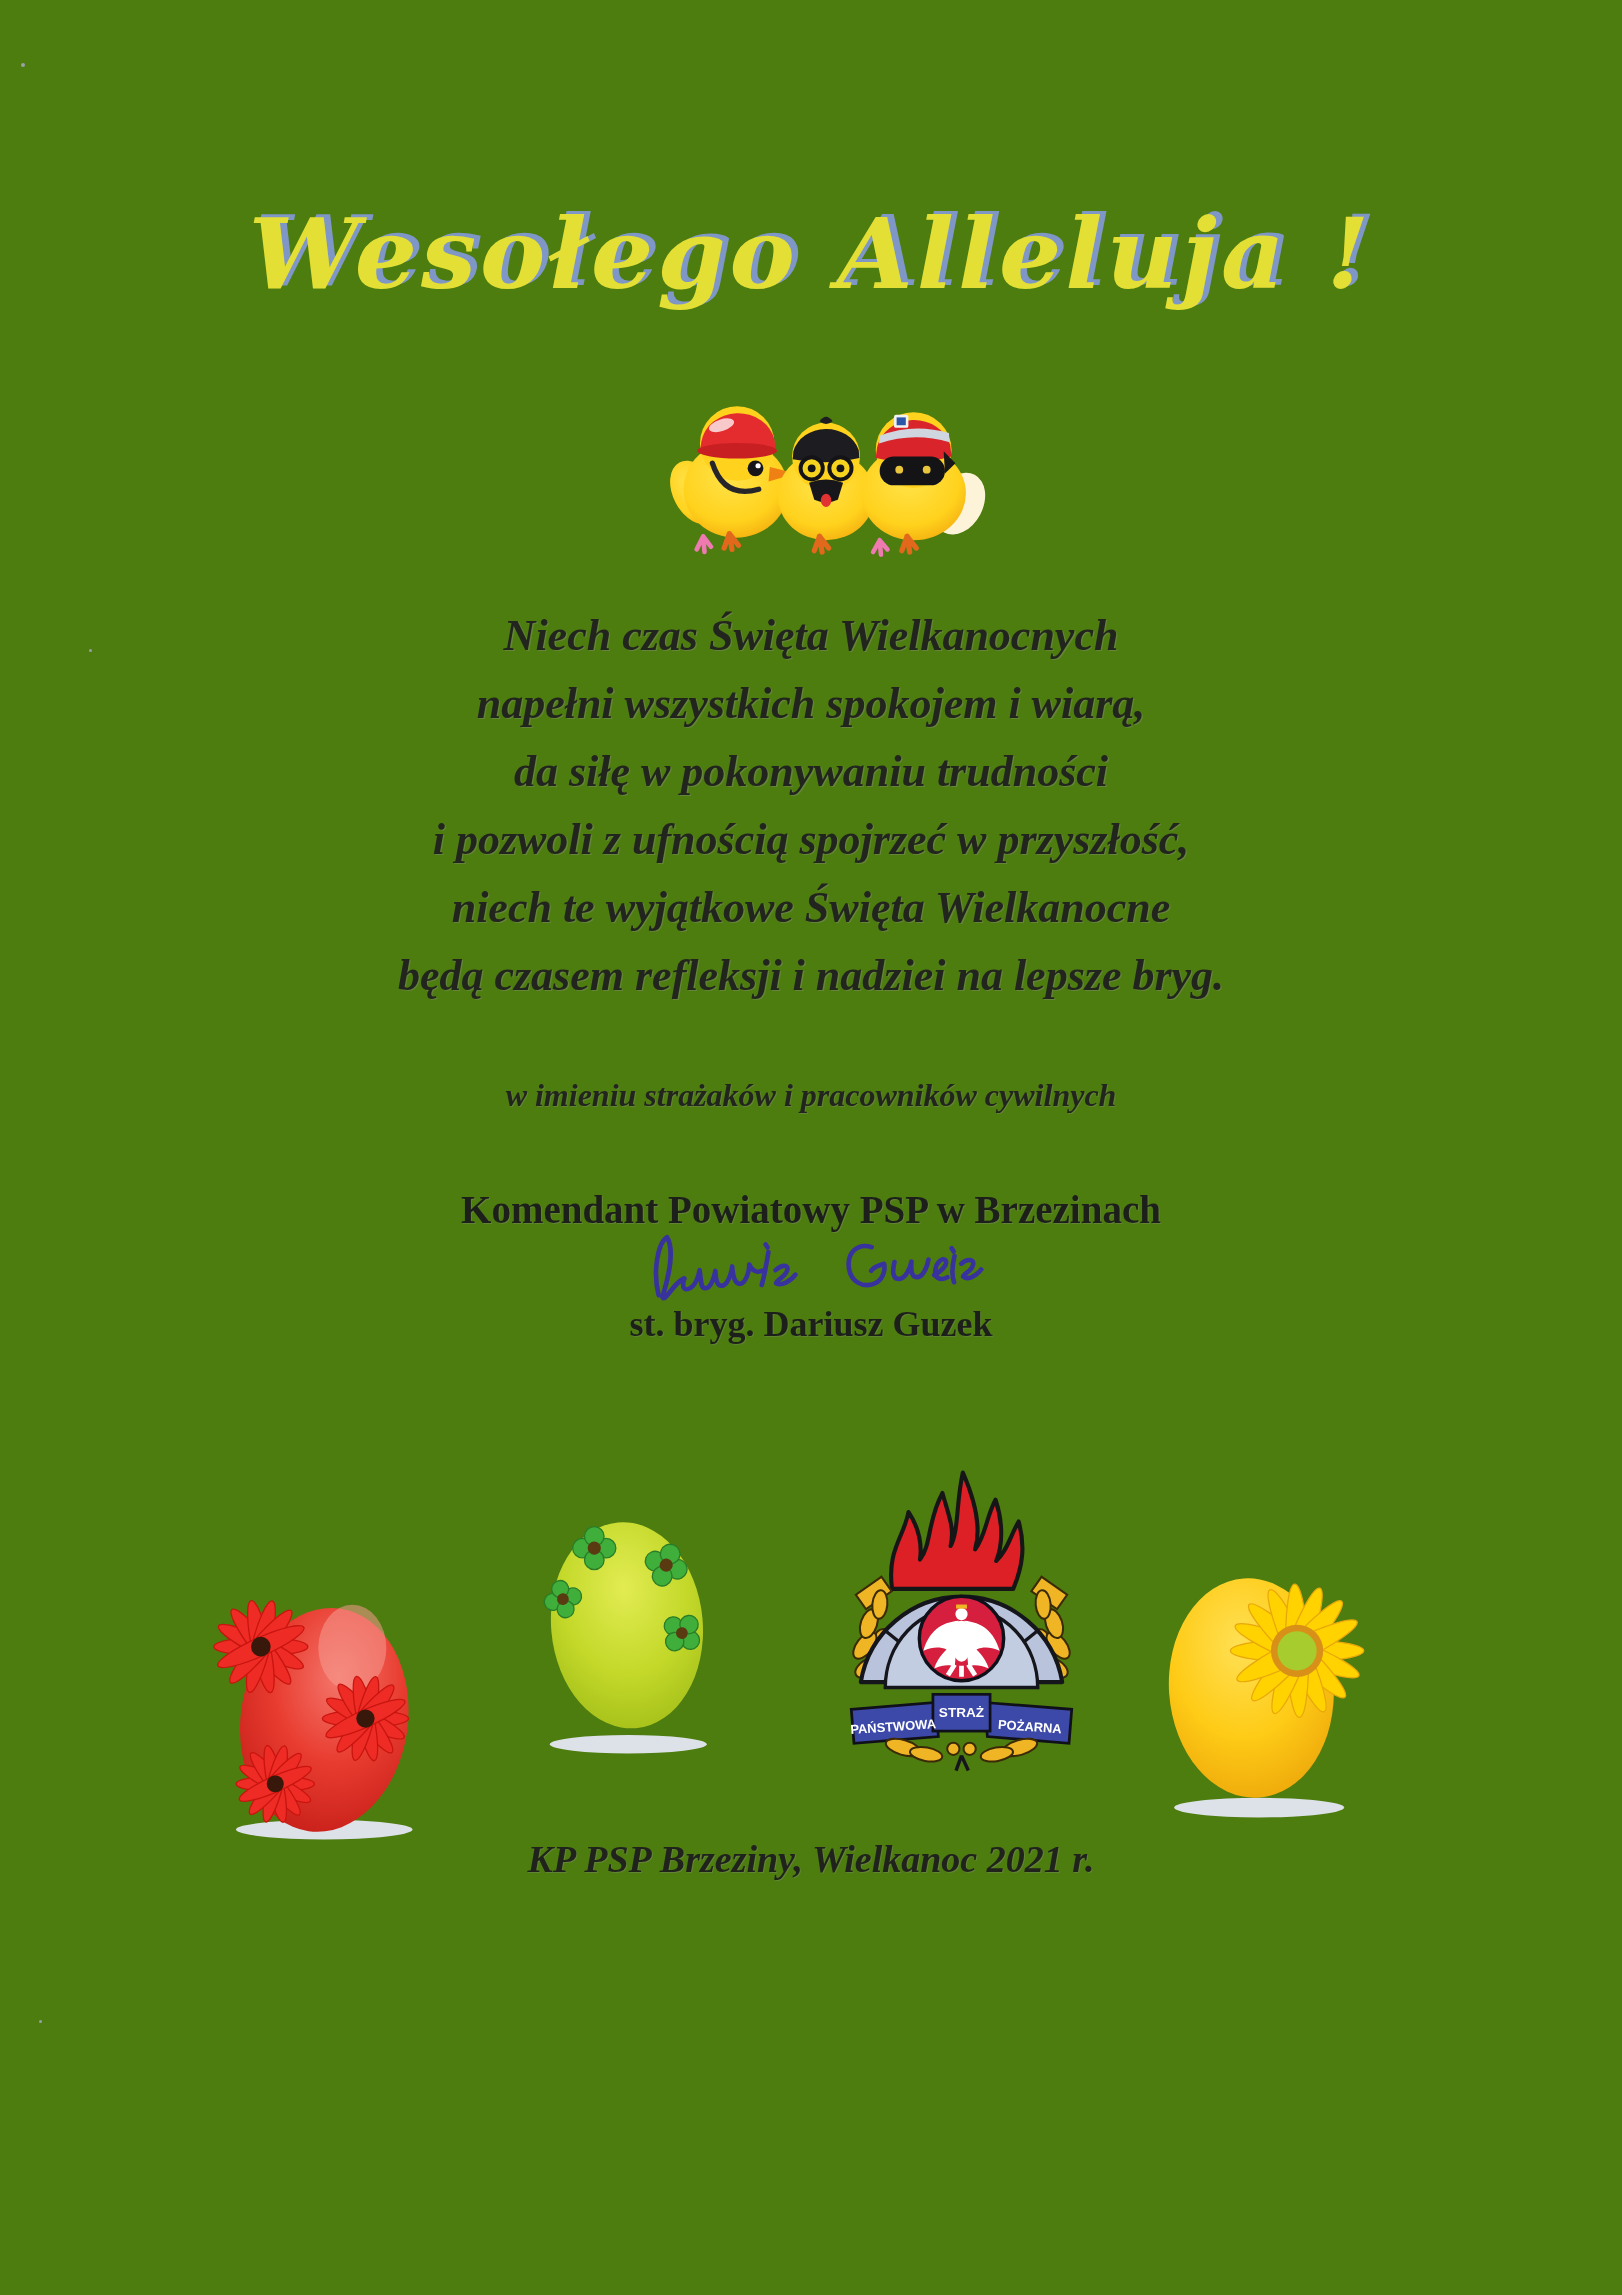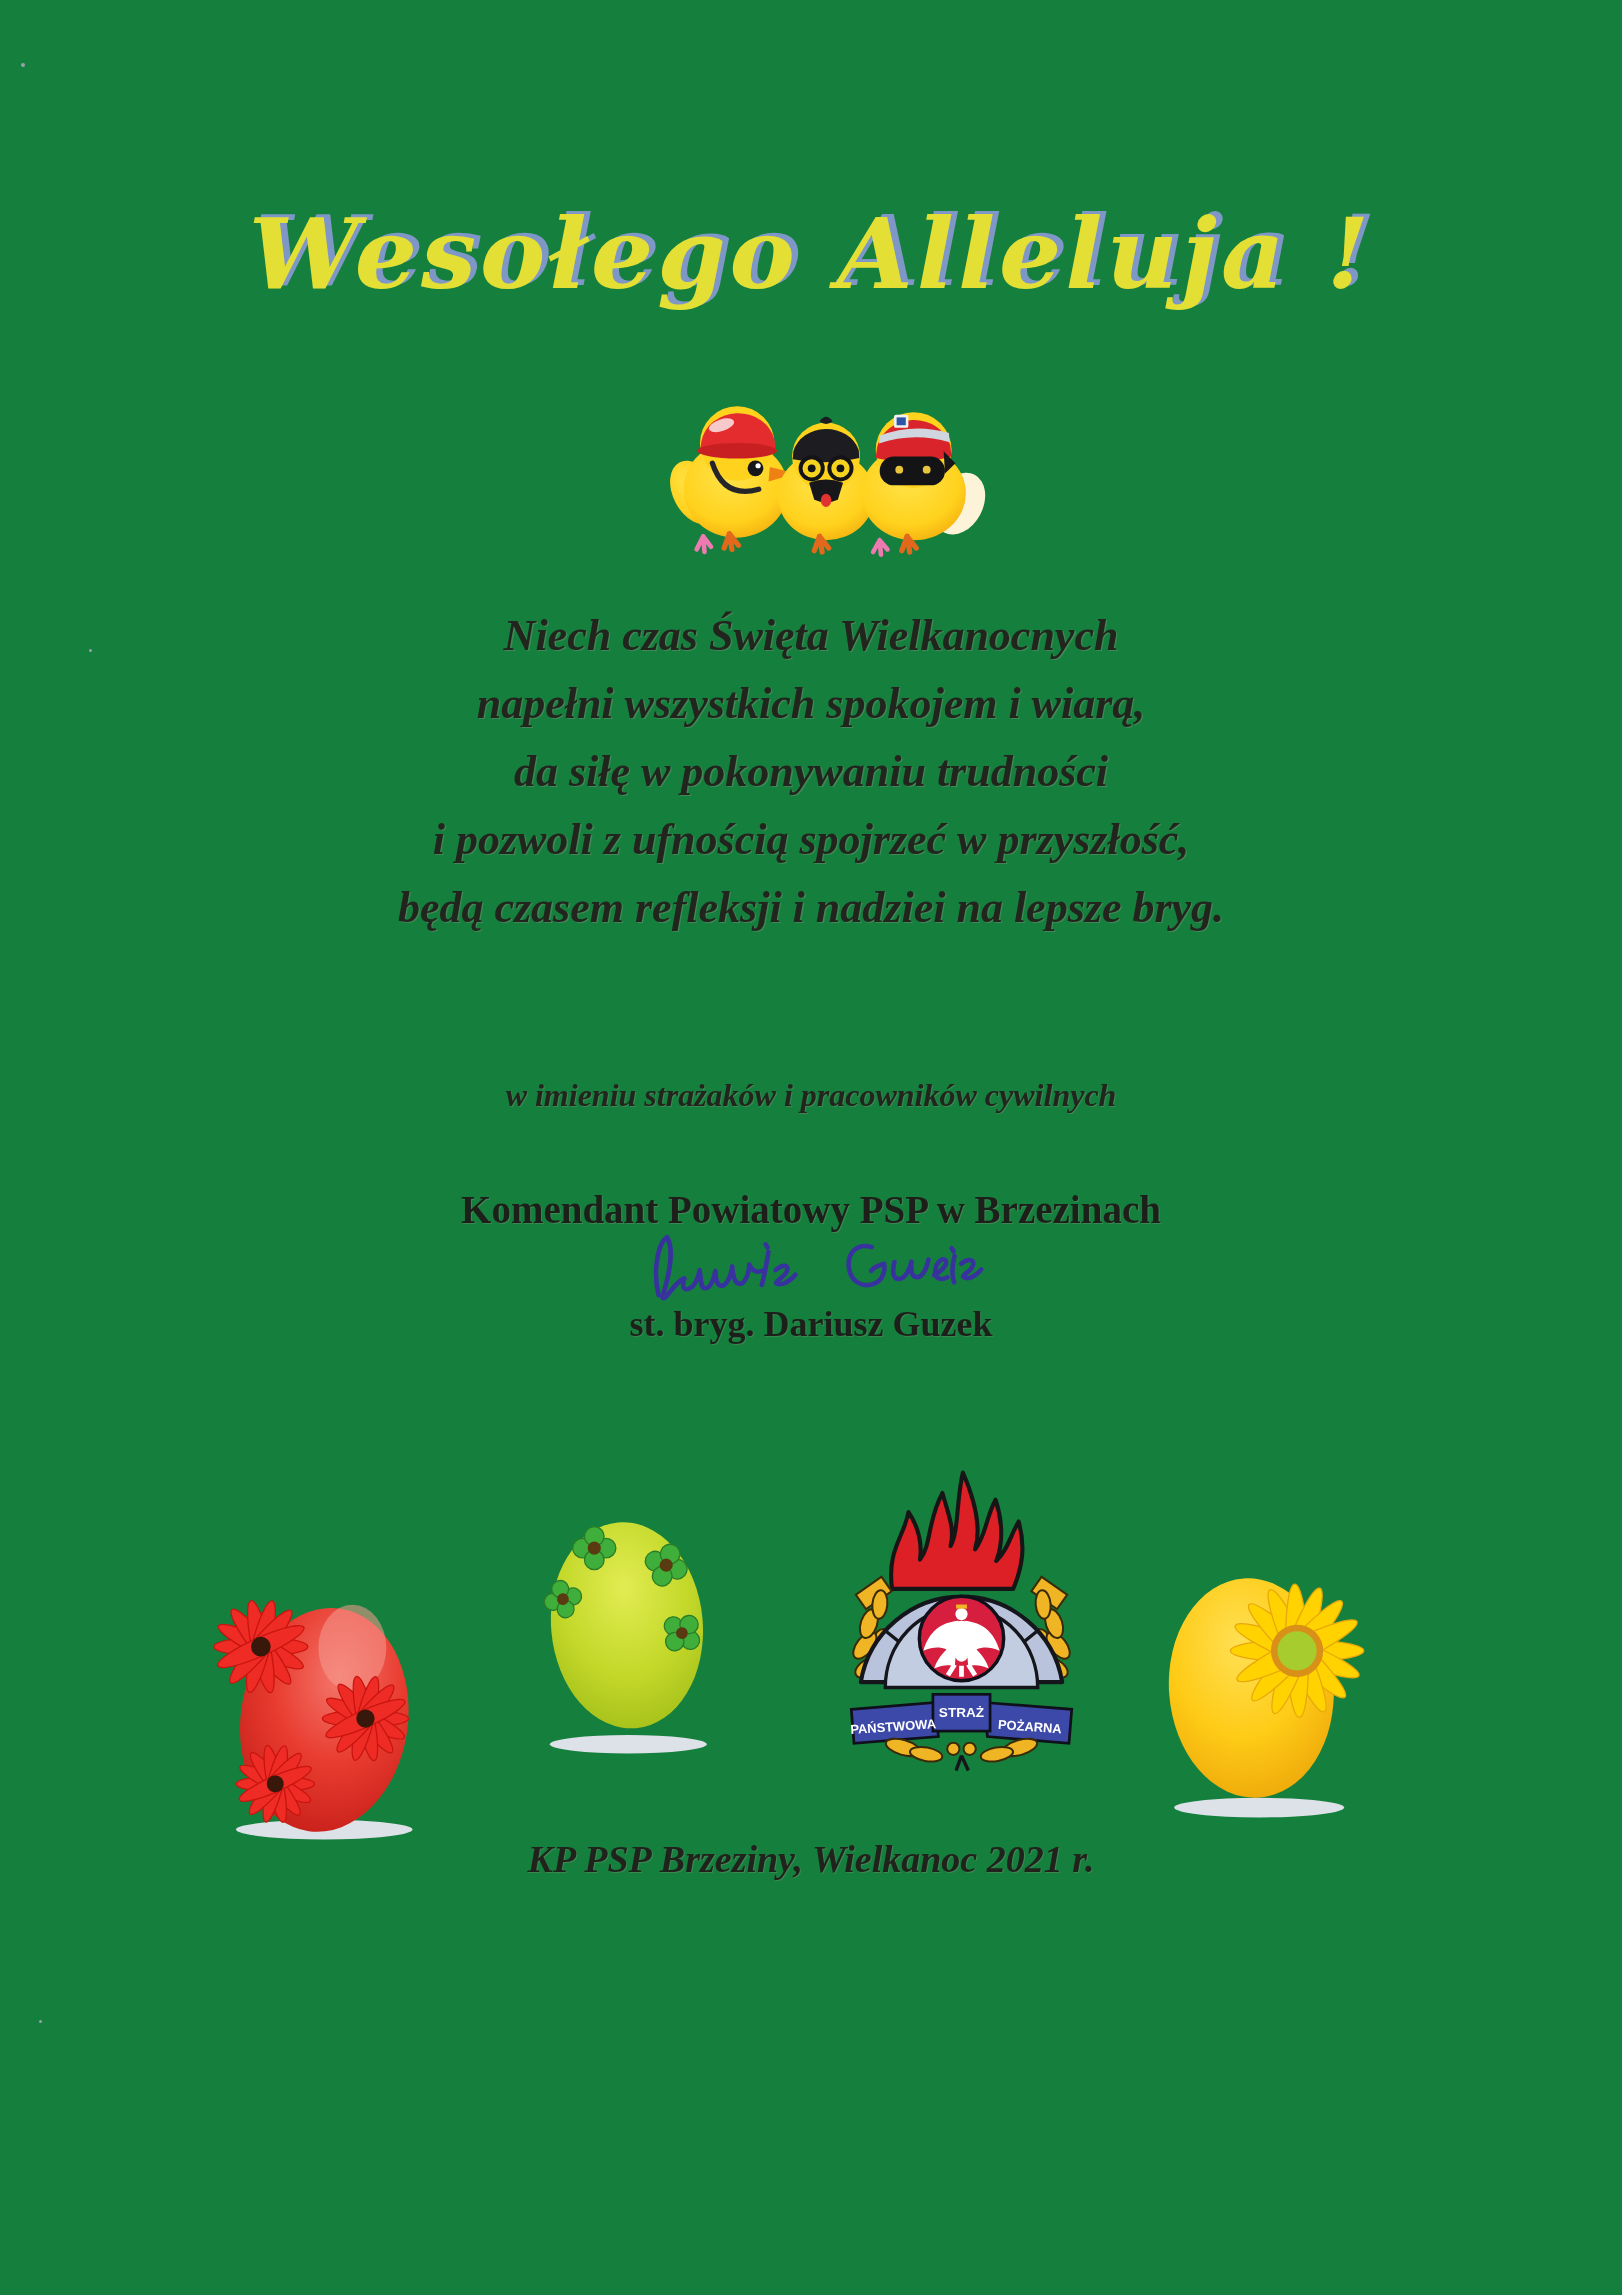--- a/index.html
+++ b/index.html
@@ -1,19 +1,19 @@
 <!DOCTYPE html>
 <html style="font-size:10.5px"><head>
 <meta charset="utf-8">
 <style>
   html,body{margin:0;padding:0;background:#ffffff;}
   .page{
     position:relative;
     width:1622px;height:2295px;
-    background:#15803d;
+    background:#4d7c0f;
     overflow:hidden;
     font-family:"Liberation Serif","DejaVu Serif",serif;
   }
   .center-line{position:absolute;left:0;right:0;text-align:center;}
   .script-title{
     font-family:"DejaVu Serif","Liberation Serif",serif;
     font-style:italic;font-weight:bold;
     font-size:98px;letter-spacing:3.9px;
     color:#e3df35;
     text-shadow:6.5px -3.3px 0 #7e97c6;
@@ -110,20 +110,21 @@
         <circle cx="402" cy="160" r="6" fill="#e8c53a"></circle>
       <path d="M428 132 L446 150 L430 166 Z" fill="#17171a"></path>
     </g>
   </svg>
 
   <div class="center-line wishes">
     <div>Niech czas Święta Wielkanocnych</div>
     <div>napełni wszystkich spokojem i wiarą,</div>
     <div>da siłę w pokonywaniu trudności</div>
     <div>i pozwoli z ufnością spojrzeć w przyszłość,</div>
+    <div>niech te wyjątkowe Święta Wielkanocne</div>
     <div>będą czasem refleksji i nadziei na lepsze bryg.</div>
   </div>
 
   <div class="center-line on-behalf">w imieniu strażaków i pracowników cywilnych</div>
 
   <div class="center-line komendant">Komendant Powiatowy PSP w Brzezinach</div>
 
   <svg class="art" style="left:638px;top:1225px;transform:rotate(-2deg);" width="373" height="79" viewBox="0 0 570 120">
     <g fill="none" stroke="#38329e" stroke-width="7" stroke-linecap="round" stroke-linejoin="round">
       <path d="M30 98 C22 60 32 18 46 10 C56 28 48 66 36 100 C35 103 38 105 42 100 C54 86 62 76 70 74"></path>

